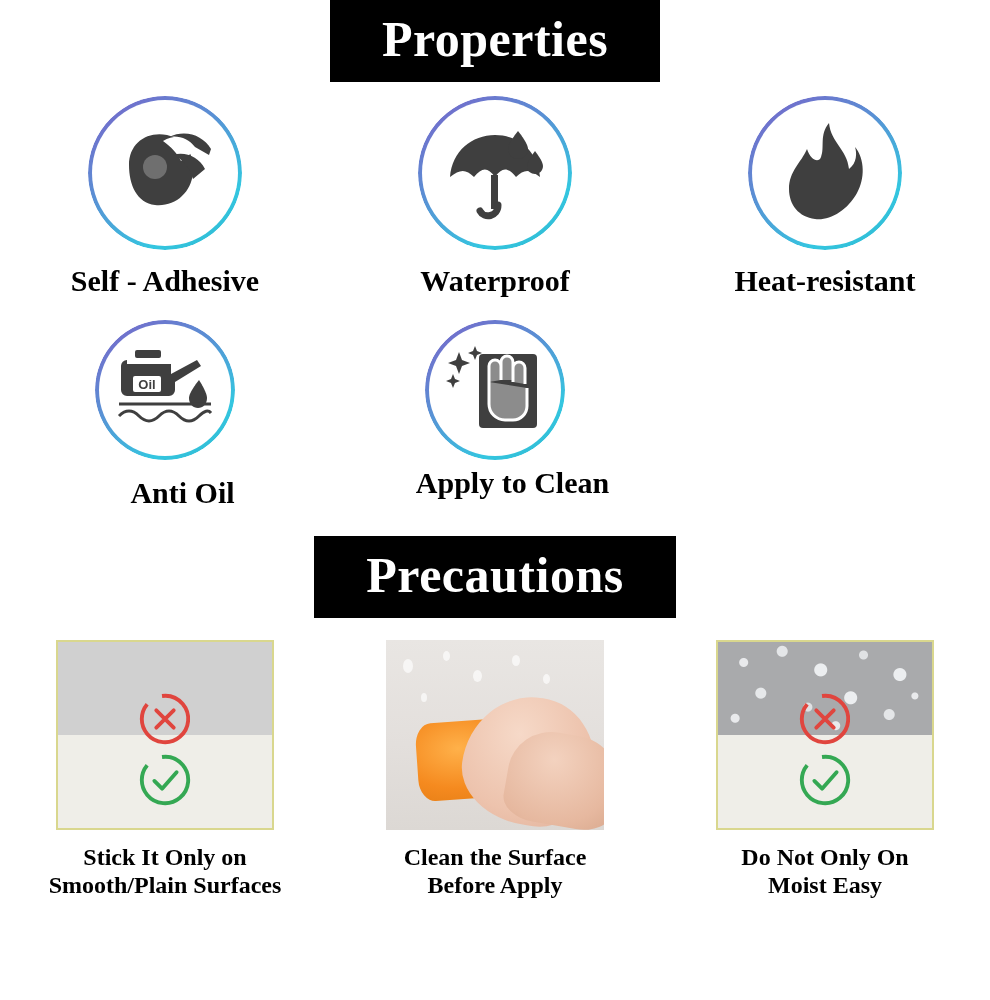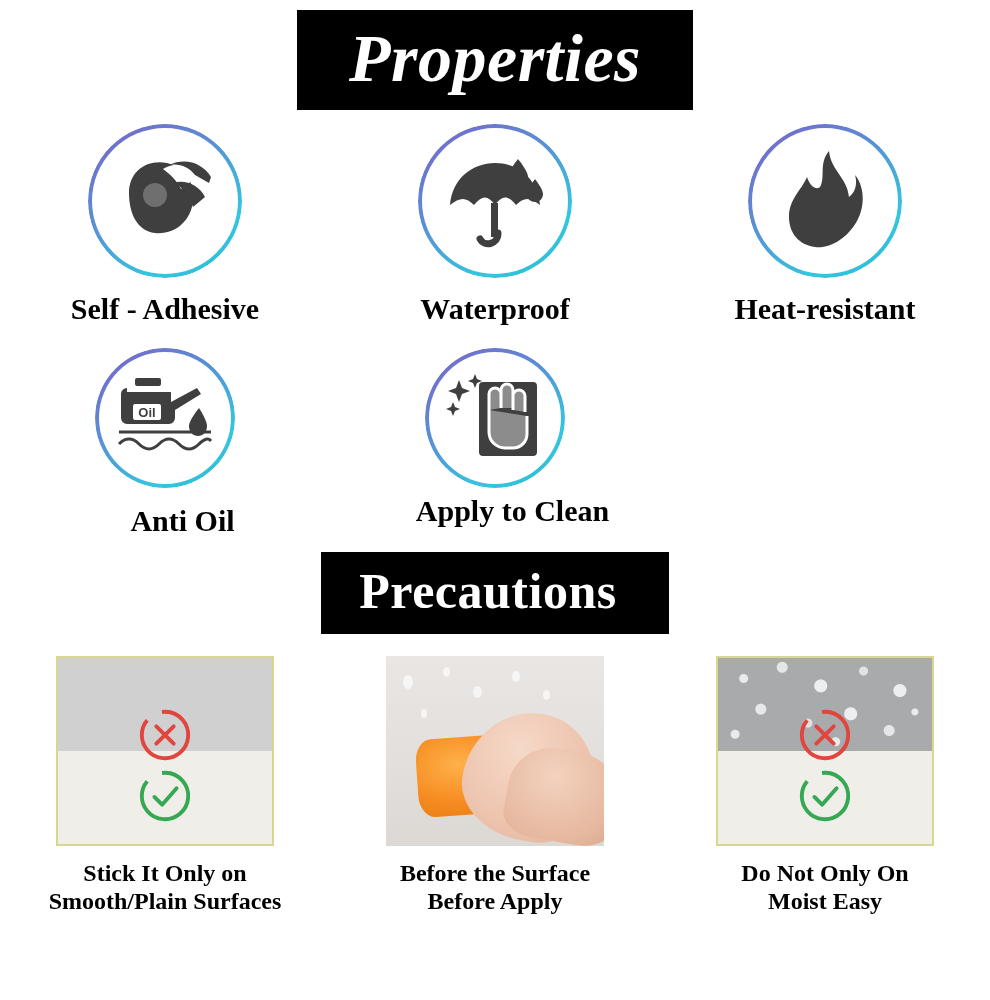--- a/index.html
+++ b/index.html
@@ -25,29 +25,27 @@
   .banner {
     background: #000000;
     color: #ffffff;
     font-family: "Liberation Serif", serif;
     font-weight: bold;
     letter-spacing: 0.5px;
     line-height: 1;
     text-align: center;
   }
   #properties-banner {
-    font-size: 68px;
+    font-size: 50px;
     padding: 14px 52px 18px 52px;
-    margin-top: 10px;
-    font-style: italic;
   }
   #precautions-banner {
     font-size: 50px;
-    padding: 14px 52px 18px 38px;
-    margin-top: 14px;
+    padding: 14px 52px 18px 52px;
+    margin-top: 26px;
   }
 
   
   .props-row {
     display: flex;
     justify-content: flex-start;
     width: 100%;
   }
   .props-row.row1 { margin-top: 14px; }
   .props-row.row2 { margin-top: 22px; }
@@ -345,21 +343,21 @@
         <div class="droplet" style="left:40%;top:16%;width:9px;height:12px;"></div>
         <div class="droplet" style="left:58%;top:8%;width:8px;height:11px;"></div>
         <div class="droplet" style="left:72%;top:18%;width:7px;height:10px;"></div>
         <div class="droplet" style="left:16%;top:28%;width:6px;height:9px;"></div>
         <div class="sponge"></div>
         <div class="hand"></div>
         <div class="wrist"></div>
       </div>
     </div>
     <div class="prec-caption">
-      <div>Before the Surface</div>
+      <div>Clean the Surface</div>
       <div>Before Apply</div>
     </div>
   </div>
 
   <div class="prec-item">
     <div class="prec-img">
       <div class="card">
         <div class="top-half">
             <div class="wet"></div>
           </div>

